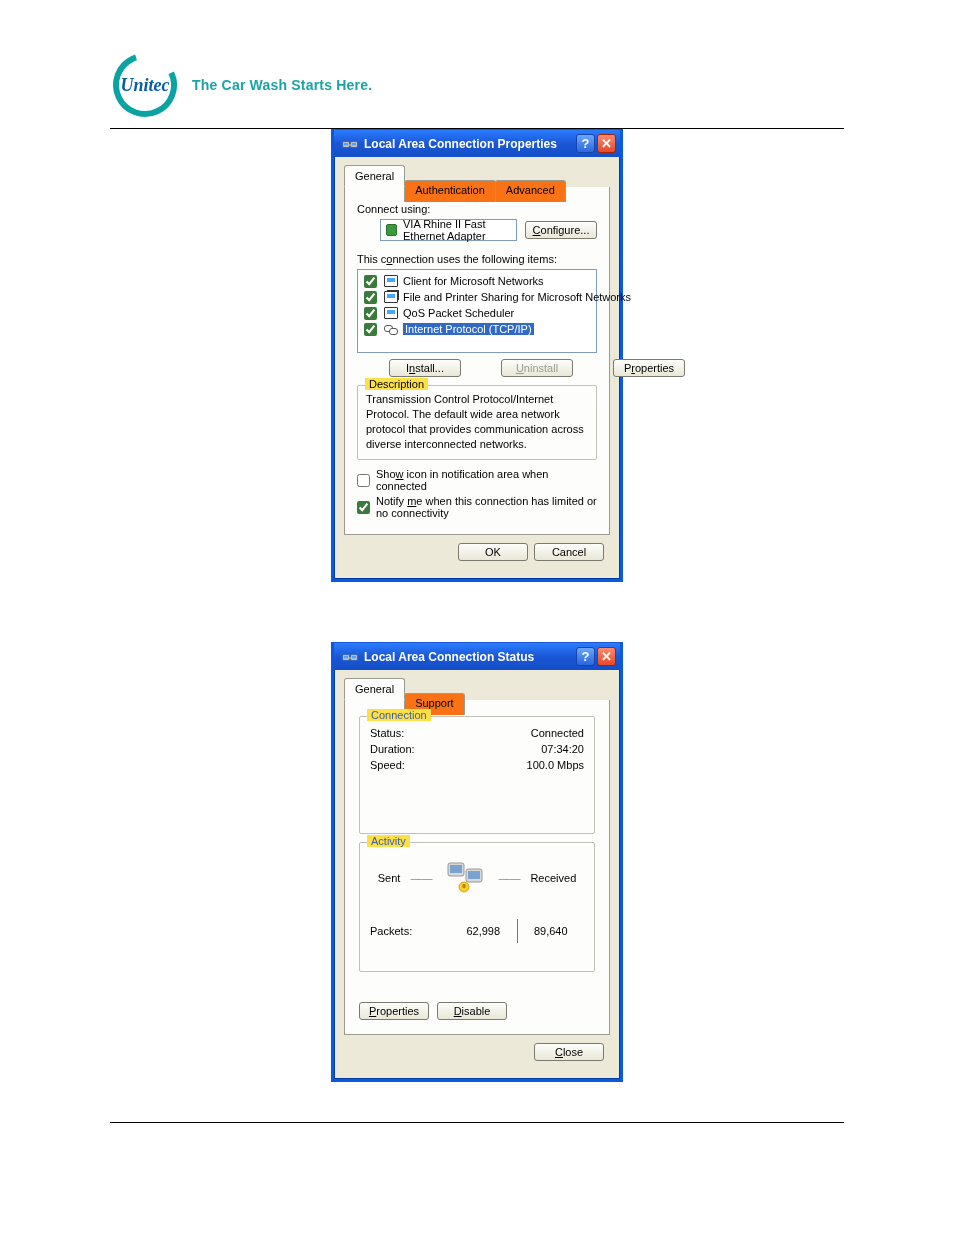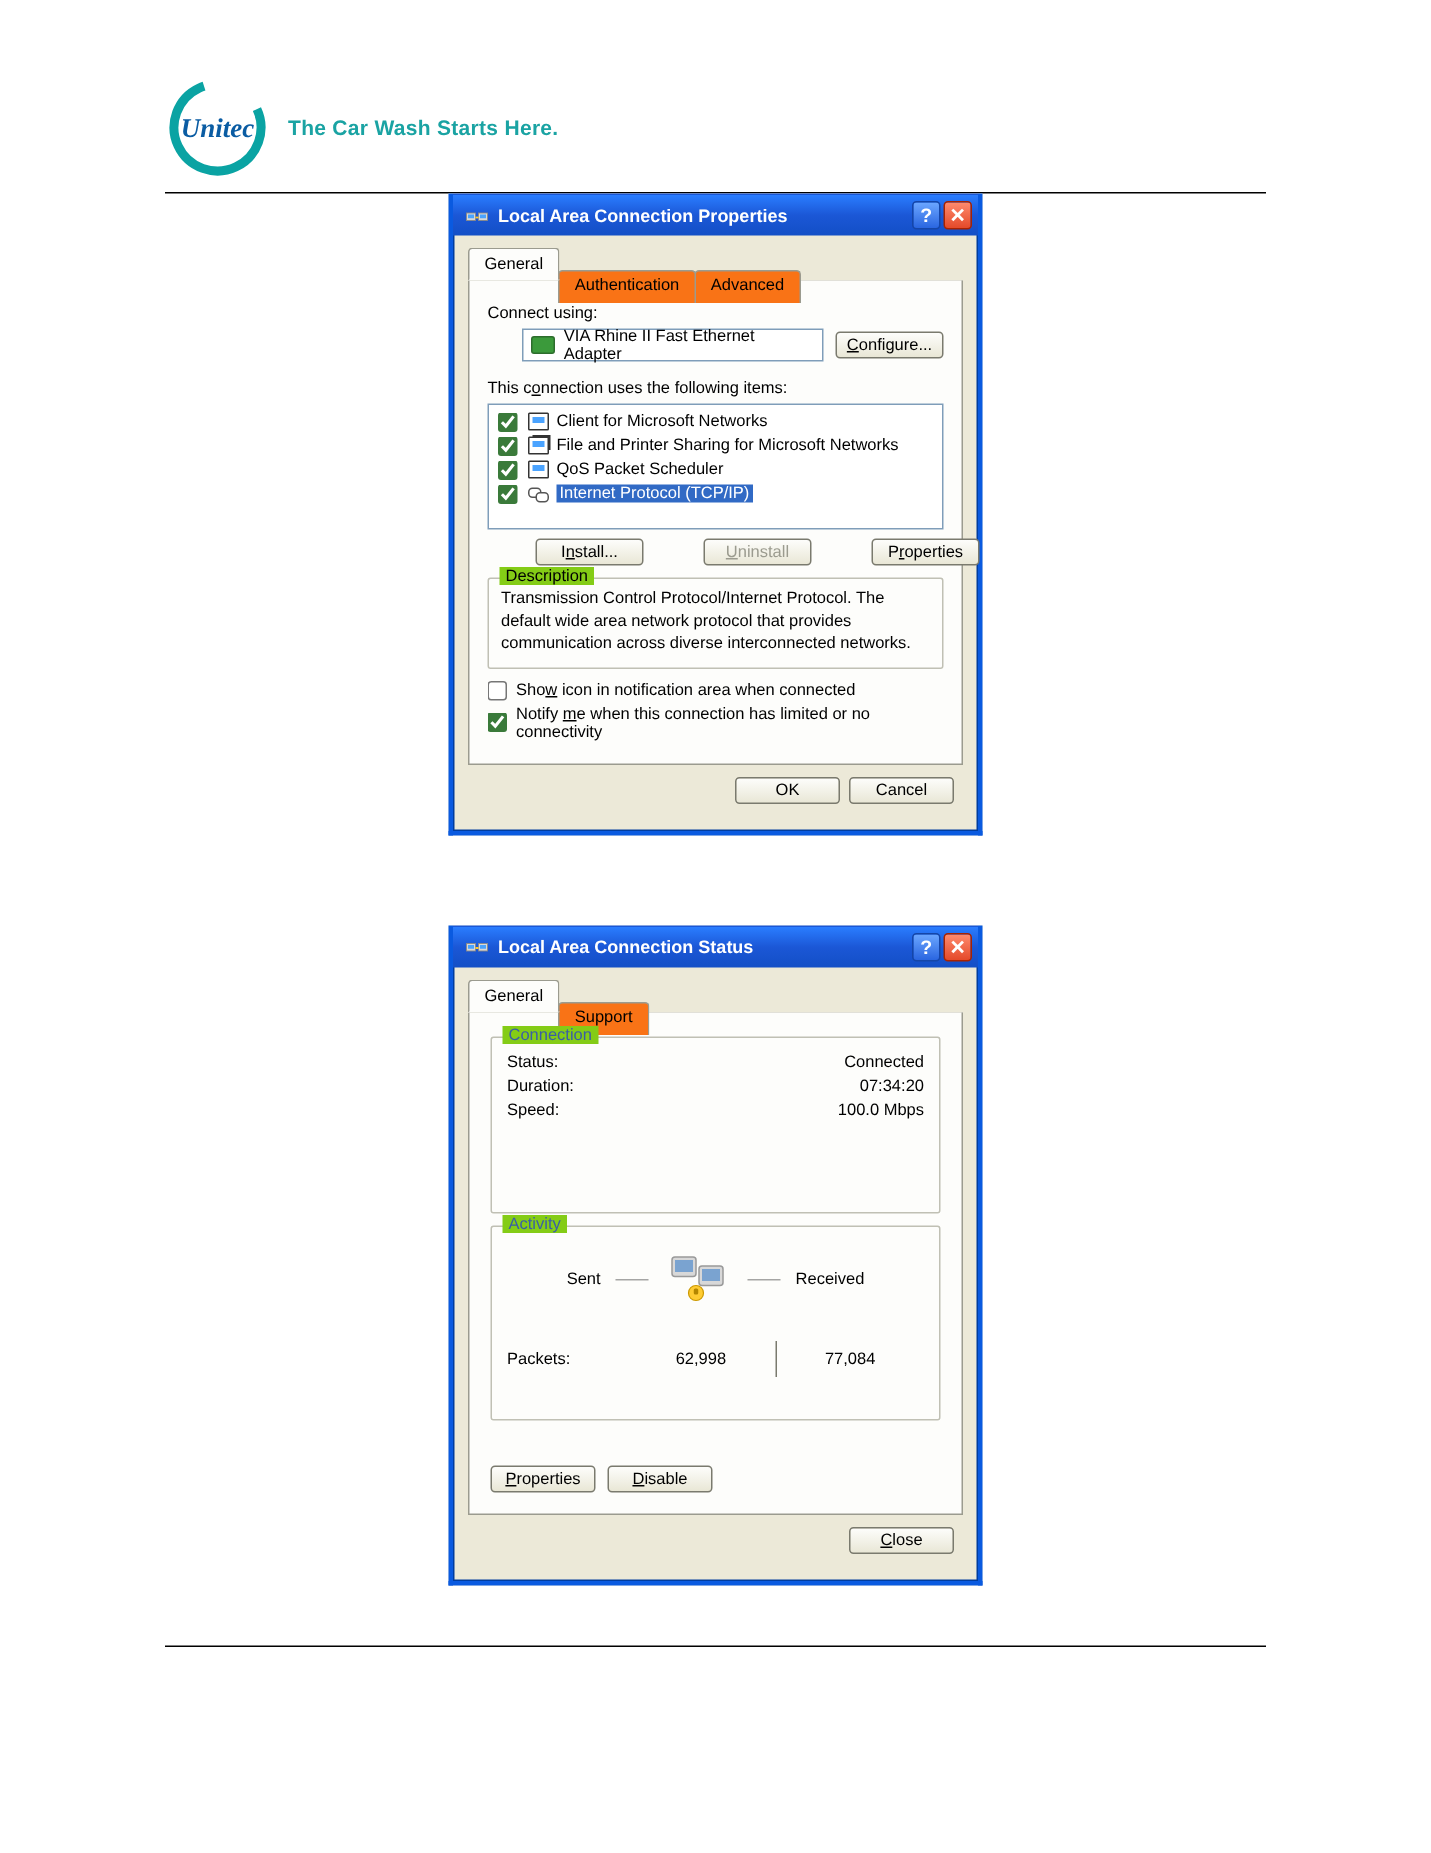--- a/index.html
+++ b/index.html
@@ -39,21 +39,21 @@
     display: flex;
     flex-direction: column;
     align-items: center;
     gap: 60px;
   }
   
   .xp-window {
     border: 3px solid #0a5ae0;
     border-top: none;
     background: #ece9d8;
-    width: 356px;
+    width: 292px;
     box-shadow: 0 0 0 1px #003c9e inset;
   }
   .xp-titlebar {
     height: 28px;
     background: linear-gradient(to bottom, #2a7dff 0%, #1b57d6 50%, #134fc6 100%);
     display: flex;
     align-items: center;
     padding: 0 4px 0 8px;
     color: #fff;
     font-weight: bold;
@@ -175,21 +175,21 @@
     border: 1px solid #c0c0b4;
     border-radius: 2px;
     padding: 6px 8px 8px 8px;
     margin: 4px 0 8px 0;
     position: relative;
   }
   .groupbox .legend {
     position: absolute;
     top: -8px;
     left: 7px;
-    background: #84cc16;
+    background: #fde047;
     padding: 0 4px;
     font-size: 11px;
     color: #3a5ea6;
   }
   .groupbox.plain .legend { color: #000; }
   .desc-text { font-size: 11px; line-height: 1.35; }
   .check-line { display:flex; align-items:center; gap:6px; margin: 3px 0; font-size:11px;}
   .check-line input[type=checkbox]{ margin:0; width:13px; height:13px; accent-color:#3a7a3a;}
   .dialog-btns { display:flex; justify-content:flex-end; gap:6px; padding: 8px 6px 8px 0; }
   .dialog-btns .btn { min-width: 70px; }
@@ -384,21 +384,21 @@
                   <rect x="20.5" y="29" width="3" height="4" rx="1" fill="#b38600"></rect>
                 </svg>
               </span>
               <span style="color:#888;">——</span>
               <span>Received</span>
             </div>
             <div class="packets-row">
               <span class="pklabel">Packets:</span>
               <span class="pknum">62,998</span>
               <span class="divider"></span>
-              <span class="pknum">77,084</span>
+              <span class="pknum">89,640</span>
             </div>
             <div style="height:18px;"></div>
           </div>
 
           <div class="status-btns">
             <button class="btn"><span class="underline-letter">P</span>roperties</button>
             <button class="btn"><span class="underline-letter">D</span>isable</button>
           </div>
         </div>
         <div class="dialog-btns">

